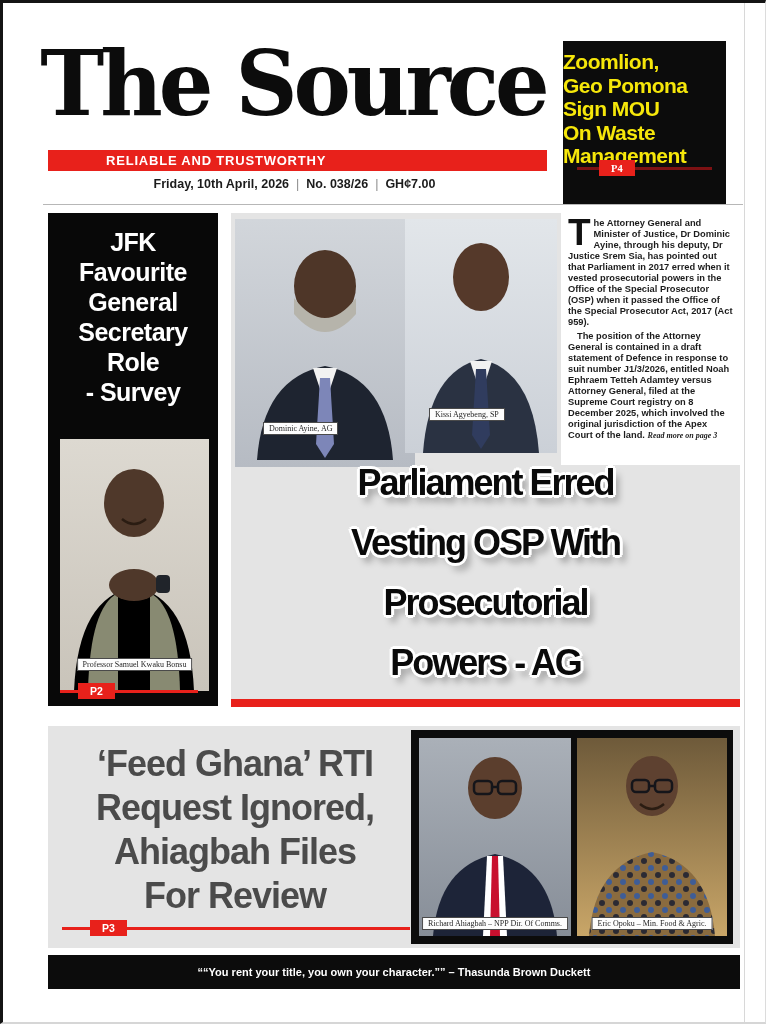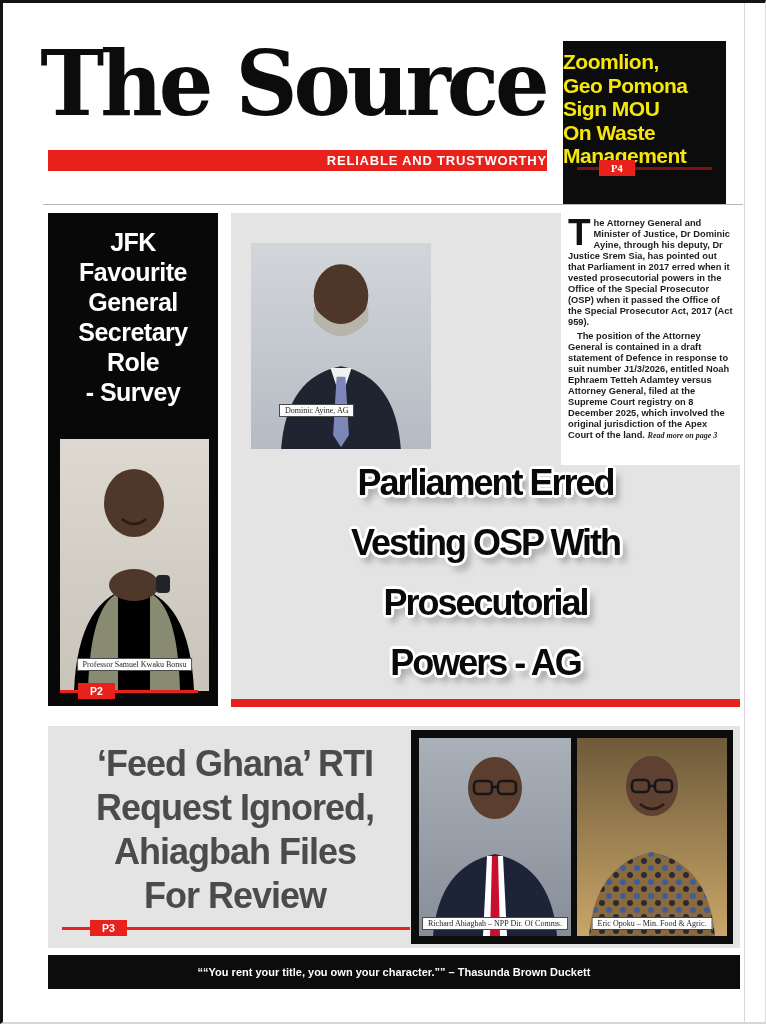--- a/index.html
+++ b/index.html
@@ -14,21 +14,21 @@
 
   
   .masthead{position:absolute;left:36px;top:22px;width:508px;height:122px;
     text-align:center;z-index:2;}
   .masthead .title{
     font-family:"DejaVu Serif",serif;font-weight:bold;font-size:86px;
     line-height:118px;letter-spacing:-4px;color:#0c0c0c;white-space:nowrap;
     transform:scaleY(1.04);}
   .red-banner{position:absolute;left:45px;top:147px;width:499px;height:21px;
     background:#e8211b;color:#fff;font-size:13px;font-weight:bold;
-    letter-spacing:.8px;line-height:21px;text-align:right;text-indent:58px;z-index:1;}
+    letter-spacing:.8px;line-height:21px;text-align:left;text-indent:58px;z-index:1;}
   .dateline{position:absolute;left:38px;top:171px;width:507px;height:20px;
     text-align:center;font-size:12.5px;font-weight:bold;color:#1b1b1b;line-height:20px;}
   .dateline .sep{color:#8d8d8d;padding:0 7px;font-weight:normal;}
   .top-divider{position:absolute;left:40px;top:201px;width:700px;height:1px;background:#b7b7b7;}
 
   
   .promo{position:absolute;left:560px;top:38px;width:163px;height:163px;
     background:#0c0c0c;padding-top:9px;}
   .promo .pline{color:#f6e70a;font-size:21px;line-height:23.5px;font-weight:800;
     letter-spacing:-.5px;}
@@ -50,22 +50,22 @@
   .caption{position:absolute;background:#fdfdfd;border:1px solid #4a4a4a;
     color:#1f1f1f;font-family:"Liberation Serif",serif;font-size:8px;
     line-height:11px;padding:0 5px;white-space:nowrap;}
   .ph-bonsu .caption{left:50%;transform:translateX(-50%);bottom:20px;}
   .left-story .tagrow{position:absolute;left:12px;right:20px;bottom:7px;height:16px;}
   .left-story .rule{background:#e8211b;}
   .left-story .ptag{left:18px;}
 
   
   .main-panel{position:absolute;left:228px;top:210px;width:509px;height:494px;background:#e4e4e4;}
-  .ph-ayine{left:20px;top:6px;width:180px;height:206px;
-    background:linear-gradient(180deg,#d2d6db,#b6bbc3);margin-top:24px;}
+  .ph-ayine{left:4px;top:6px;width:180px;height:248px;
+    background:linear-gradient(180deg,#d2d6db,#b6bbc3);}
   .ph-agyebeng{left:174px;top:6px;width:152px;height:234px;
     background:linear-gradient(180deg,#e2e6ea,#cbd0d7);}
   .main-panel .caption{bottom:32px;}
   .ph-ayine .caption{left:28px;}
   .ph-agyebeng .caption{left:24px;}
 
   .article{position:absolute;left:330px;top:0;width:179px;height:252px;background:#fff;
     padding:5px 6px 4px 7px;color:#1c1c1c;overflow:hidden;}
   .article p{margin:0;font-size:9.3px;line-height:11px;font-weight:bold;text-align:left;}
   .article .p2{margin-top:3px;text-indent:9px;}
@@ -102,20 +102,23 @@
 </style>
 </head>
 <body>
 
 <div class="page">
 
   <div class="masthead">
     <div class="title">The Source</div>
   </div>
   <div class="red-banner">RELIABLE AND TRUSTWORTHY</div>
+  <div class="dateline">
+    <span>Friday, 10th April, 2026</span><span class="sep">|</span><span>No. 038/26</span><span class="sep">|</span><span>GH¢7.00</span>
+  </div>
   <div class="top-divider"></div>
 
   <div class="promo">
     <div class="pline">Zoomlion,</div>
     <div class="pline">Geo Pomona</div>
     <div class="pline">Sign MOU</div>
     <div class="pline">On Waste</div>
     <div class="pline">Management</div>
     <div class="tagrow">
       <div class="rule"></div>
@@ -153,20 +156,29 @@
   <div class="main-panel">
     <div class="photo ph-ayine">
       <svg viewBox="0 0 180 234">
         <ellipse cx="90" cy="60" rx="31" ry="36" fill="#4e3628"></ellipse>
         <path d="M59 72 Q90 112 121 72 L121 88 Q90 124 59 88 Z" fill="#b6b4ab"></path>
         <path d="M22 234 Q28 152 90 140 Q152 152 158 234 Z" fill="#1e2430"></path>
         <polygon points="78,142 102,142 90,178" fill="#f2f2f2"></polygon>
         <polygon points="85,152 95,152 99,218 90,232 81,218" fill="#7d86b8"></polygon>
       </svg>
       <span class="caption">Dominic Ayine, AG</span>
+    </div>
+    <div class="photo ph-agyebeng">
+      <svg viewBox="0 0 152 234">
+        <ellipse cx="76" cy="58" rx="28" ry="34" fill="#55392a"></ellipse>
+        <path d="M18 234 Q24 152 76 140 Q128 152 134 234 Z" fill="#2a3242"></path>
+        <polygon points="65,142 87,142 76,176" fill="#f2f2f2"></polygon>
+        <polygon points="71,150 81,150 85,216 76,230 67,216" fill="#303c5e"></polygon>
+      </svg>
+      <span class="caption">Kissi Agyebeng, SP</span>
     </div>
 
     <div class="article">
       <p><span class="dropcap">T</span><span>he Attorney General and Minister of Justice, Dr Dominic Ayine, through his deputy, Dr Justice Srem Sia, has pointed out that Parliament in 2017 erred when it vested prosecutorial powers in the Office of the Special Prosecutor (OSP) when it passed the Office of the Special Prosecutor Act, 2017 (Act 959).</span></p>
       <p class="p2"><span>The position of the Attorney General is contained in a draft statement of Defence in response to suit number J1/3/2026, entitled Noah Ephraem Tetteh Adamtey versus Attorney General, filed at the Supreme Court registry on 8 December 2025, which involved the original jurisdiction of the Apex Court of the land.</span> <span class="readmore">Read more on page 3</span></p>
     </div>
 
     <div class="main-headline">
       <div class="hline">Parliament Erred</div>
       <div class="hline">Vesting OSP With</div>

